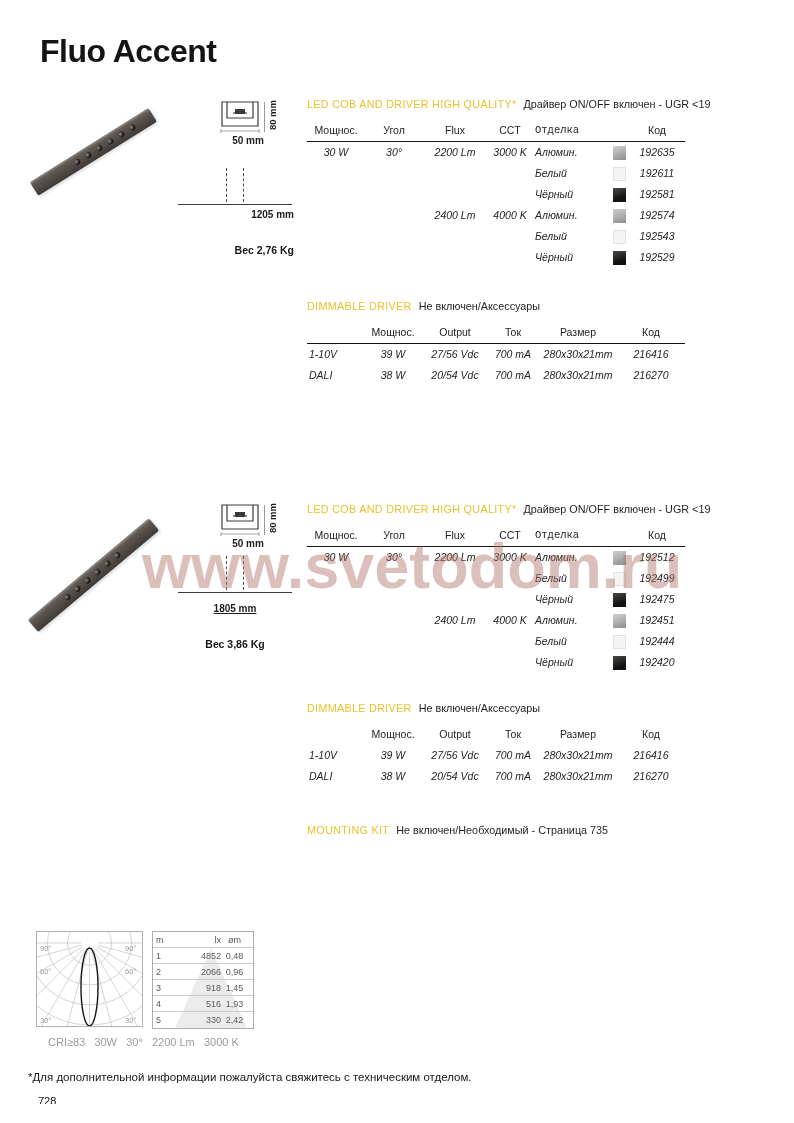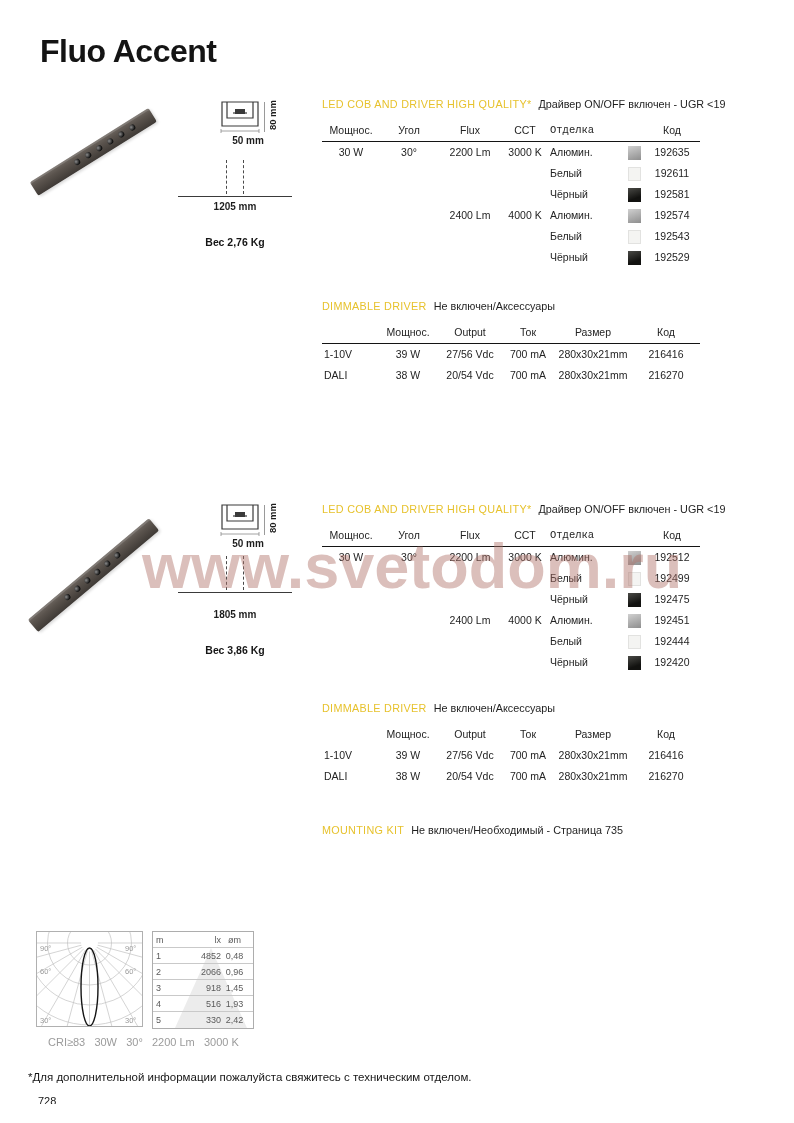--- a/index.html
+++ b/index.html
@@ -35,32 +35,32 @@
   .spec-heading { display:flex; gap:7px; align-items:baseline; white-space:nowrap; }
   .yellow { color:#e7c22d; font-size:10.8px; letter-spacing:0.3px; }
   .hnote { color:#1f1f1f; font-size:10.8px; }
 
   
   .spec-table { margin-top:13px; width:378px; font-size:10.5px; color:#242424; }
   .led-grid { display:grid; grid-template-columns:58px 58px 64px 46px 76px 20px 56px; }
   .dim-grid { display:grid; grid-template-columns:56px 60px 64px 52px 78px 68px; }
   .thead { line-height:15px; padding-bottom:3px; border-bottom:1.2px solid #141414; }
   .thead.no-rule { border-bottom:none; }
-  .trow { line-height:21px; align-items:center; }
+  .trow { line-height:21px; align-items:center;font-style:italic; }
   .trow:first-of-type { margin-top:2px; }
   .c { text-align:center; }
   .l { text-align:left; padding-left:2px; }
   .finish-h { grid-column:5 / 7; text-align:left; padding-left:2px;font-family:Liberation Mono, monospace; }
   .swcell { display:flex; align-items:center; justify-content:center; }
   .sw { width:13px; height:14px; }
   .sw-al { background:linear-gradient(160deg,#d0d0d0 0%,#8e8e8e 100%); }
   .sw-wh { background:#f4f4f2; box-shadow:inset 0 0 0 1px #e2e2e0; }
   .sw-bl { background:linear-gradient(160deg,#4a4a46 0%,#121210 70%); }
 
-  .block { position:absolute;margin-left:15px; }
+  .block { position:absolute; }
 
   
   .photo { position:absolute; left:36px; top:931px; }
   .photo-row { display:flex; gap:9px; align-items:flex-start; }
   .ph-table { width:100px; height:96px; border:1px solid #adadad; display:grid;
               grid-template-rows:repeat(6,1fr); font-size:9px; color:#5a5a5a;
               position:relative; background:#fff; overflow:hidden; }
   .ph-cone { position:absolute; left:22px; right:6px; top:16px; bottom:0; background:#ececec;
              clip-path:polygon(50% 0, 100% 100%, 0 100%); z-index:0; }
   .ph-row { display:grid; grid-template-columns:22px 46px 30px; align-items:center;
@@ -109,21 +109,21 @@
         </g>
         <rect x="16" y="9" width="10" height="5" fill="#3a3a3a"></rect>
         <path d="M2 31 h38 M2 29 v4 M40 29 v4" stroke="#8a8a8a" stroke-width="0.8" fill="none"></path>
       </svg>
       <div class="hrule"></div>
       <div class="hlabel">80 mm</div>
     </div>
     <div class="dimlabel">50 mm</div>
   </div>
 
-  <div class="lengthwrap" style="left:176px; top:160px;">
+  <div class="lengthwrap" style="left:176px; top:168px;text-align:right;">
     <div class="wires"></div>
     <div class="measure-rule"></div>
     <div class="dimlabel" style="margin-top:4px;">1205 mm</div>
     <div class="weight">Вес 2,76 Kg</div>
   </div>
 
   <div class="block" style="left:307px; top:98px;">
     <div class="spec-heading">
       <span class="yellow">LED COB AND DRIVER HIGH QUALITY*</span>
       <span class="hnote">Драйвер ON/OFF включен - UGR &lt;19</span>
@@ -263,21 +263,21 @@
       </svg>
       <div class="hrule"></div>
       <div class="hlabel">80 mm</div>
     </div>
     <div class="dimlabel">50 mm</div>
   </div>
 
   <div class="lengthwrap" style="left:176px; top:556px;">
     <div class="wires"></div>
     <div class="measure-rule"></div>
-    <div class="dimlabel" style="margin-top:16px;">1805 mm</div>
+    <div class="dimlabel" style="margin-top:10px;text-decoration:underline;">1805 mm</div>
     <div class="weight">Вес 3,86 Kg</div>
   </div>
 
   <div class="block" style="left:307px; top:503px;">
     <div class="spec-heading">
       <span class="yellow">LED COB AND DRIVER HIGH QUALITY*</span>
       <span class="hnote">Драйвер ON/OFF включен - UGR &lt;19</span>
     </div>
     <div class="spec-table">
       <div class="led-grid thead">

